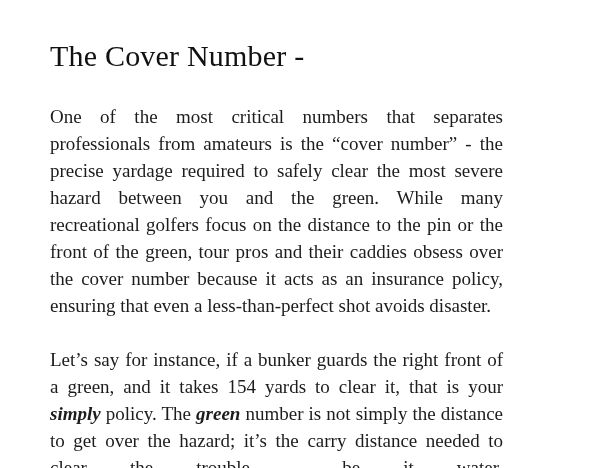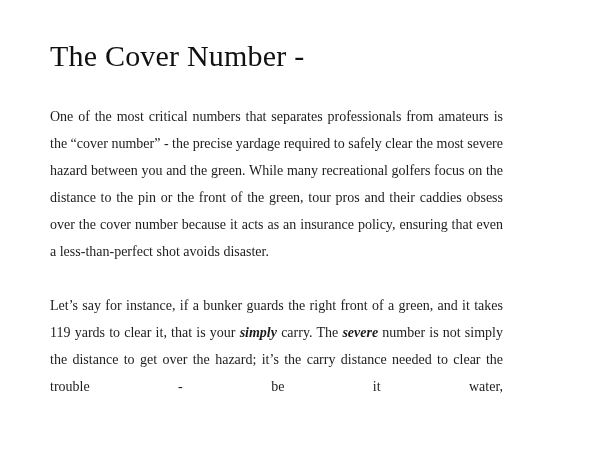--- a/index.html
+++ b/index.html
@@ -28,21 +28,21 @@
     font-weight: 400;
     line-height: 42px;
     letter-spacing: 0.2px;
     color: #111111;
   }
   h1.doc-title .title-line {
     display: block;
   }
   p.doc-paragraph {
     margin: 0;
-    font-size: 14px;
+    font-size: 19px;
     line-height: 27px;
     text-align: justify;
     color: #1c1c1c;
   }
   p.doc-paragraph + p.doc-paragraph {
     margin-top: 27px;
   }
   p.justify-last {
     text-align-last: justify;
   }
@@ -52,14 +52,14 @@
   }
 </style>
 </head>
 <body>
 
 <div class="page">
   <h1 class="doc-title">
     <span class="title-line">The Cover Number -</span>
   </h1>
   <p class="doc-paragraph"><span>One of the most critical numbers that separates professionals from amateurs is the “cover number” - the precise yardage required to safely clear the most severe hazard between you and the green. While many recreational golfers focus on the distance to the pin or the front of the green, tour pros and their caddies obsess over the cover number because it acts as an insurance policy, ensuring that even a less-than-perfect shot avoids disaster.</span></p>
-  <p class="doc-paragraph justify-last"><span>Let’s say for instance, if a bunker guards the right front of a green, and it takes 119 yards to clear it, that is your </span><span class="em">simply</span><span> carry. The </span><span class="em">severe</span><span> number is not simply the distance to get over the hazard; it’s the carry distance needed to clear the trouble - be it water,</span></p>
+  <p class="doc-paragraph justify-last"><span>Let’s say for instance, if a bunker guards the right front of a green, and it takes 154 yards to clear it, that is your </span><span class="em">simply</span><span> policy. The </span><span class="em">green</span><span> number is not simply the distance to get over the hazard; it’s the carry distance needed to clear the trouble - be it water,</span></p>
 </div>
 
 </body></html>

